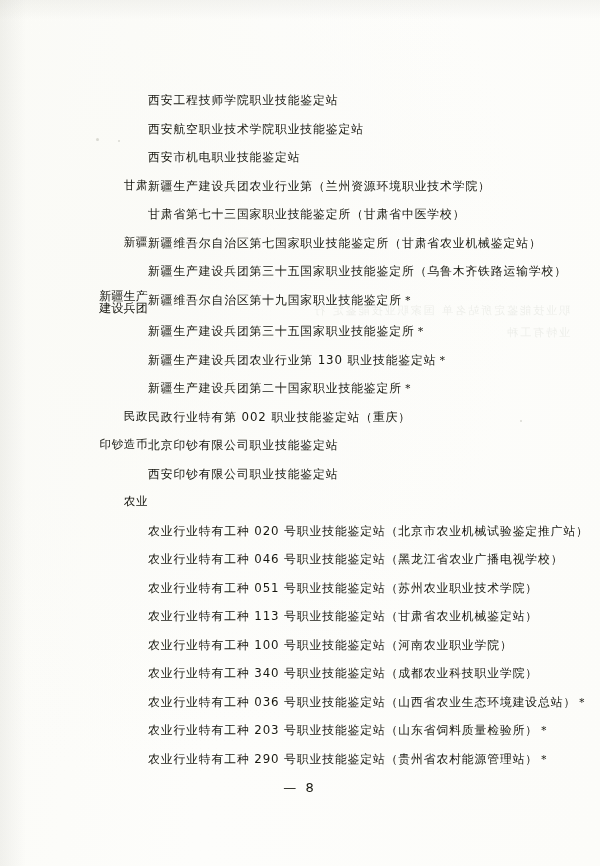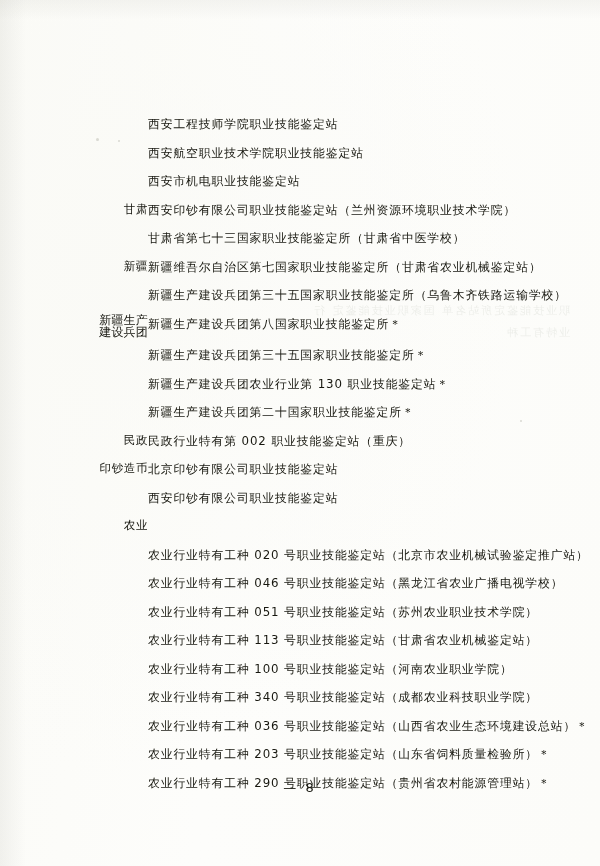--- a/index.html
+++ b/index.html
@@ -28,21 +28,20 @@
     top: 0;
     width: 600px;
     height: 866px;
     padding: 0;
   }
   .rows {
     position: absolute;
     left: 0;
     top: 92px;
     width: 600px;
-    margin-top: 24px;
   }
   .row {
     display: flex;
     align-items: flex-start;
     min-height: 19px;
     margin-bottom: 9.5px;
   }
   .cat {
     width: 52px;
     flex: 0 0 52px;
@@ -148,38 +147,38 @@
       <div class="row">
         <div class="cat"></div>
         <div class="item">西安航空职业技术学院职业技能鉴定站</div>
       </div>
       <div class="row">
         <div class="cat"></div>
         <div class="item">西安市机电职业技能鉴定站</div>
       </div>
       <div class="row">
         <div class="cat">甘肃</div>
-        <div class="item">西安印钞有限公司职业技能鉴定站（兰州资源环境职业技术学院）</div>
+        <div class="item">新疆生产建设兵团农业行业第（兰州资源环境职业技术学院）</div>
       </div>
       <div class="row">
         <div class="cat"></div>
         <div class="item">甘肃省第七十三国家职业技能鉴定所（甘肃省中医学校）</div>
       </div>
       <div class="row">
         <div class="cat">新疆</div>
         <div class="item">新疆维吾尔自治区第七国家职业技能鉴定所（甘肃省农业机械鉴定站）</div>
       </div>
       <div class="row">
         <div class="cat"></div>
         <div class="item">新疆生产建设兵团第三十五国家职业技能鉴定所（乌鲁木齐铁路运输学校）</div>
       </div>
       <div class="row">
         <div class="cat two-line">新疆生产
 建设兵团</div>
-        <div class="item">新疆生产建设兵团第八国家职业技能鉴定所＊</div>
+        <div class="item">新疆维吾尔自治区第十九国家职业技能鉴定所＊</div>
       </div>
       <div class="row">
         <div class="cat"></div>
         <div class="item">新疆生产建设兵团第三十五国家职业技能鉴定所＊</div>
       </div>
       <div class="row">
         <div class="cat"></div>
         <div class="item">新疆生产建设兵团农业行业第 130 职业技能鉴定站＊</div>
       </div>
       <div class="row">

